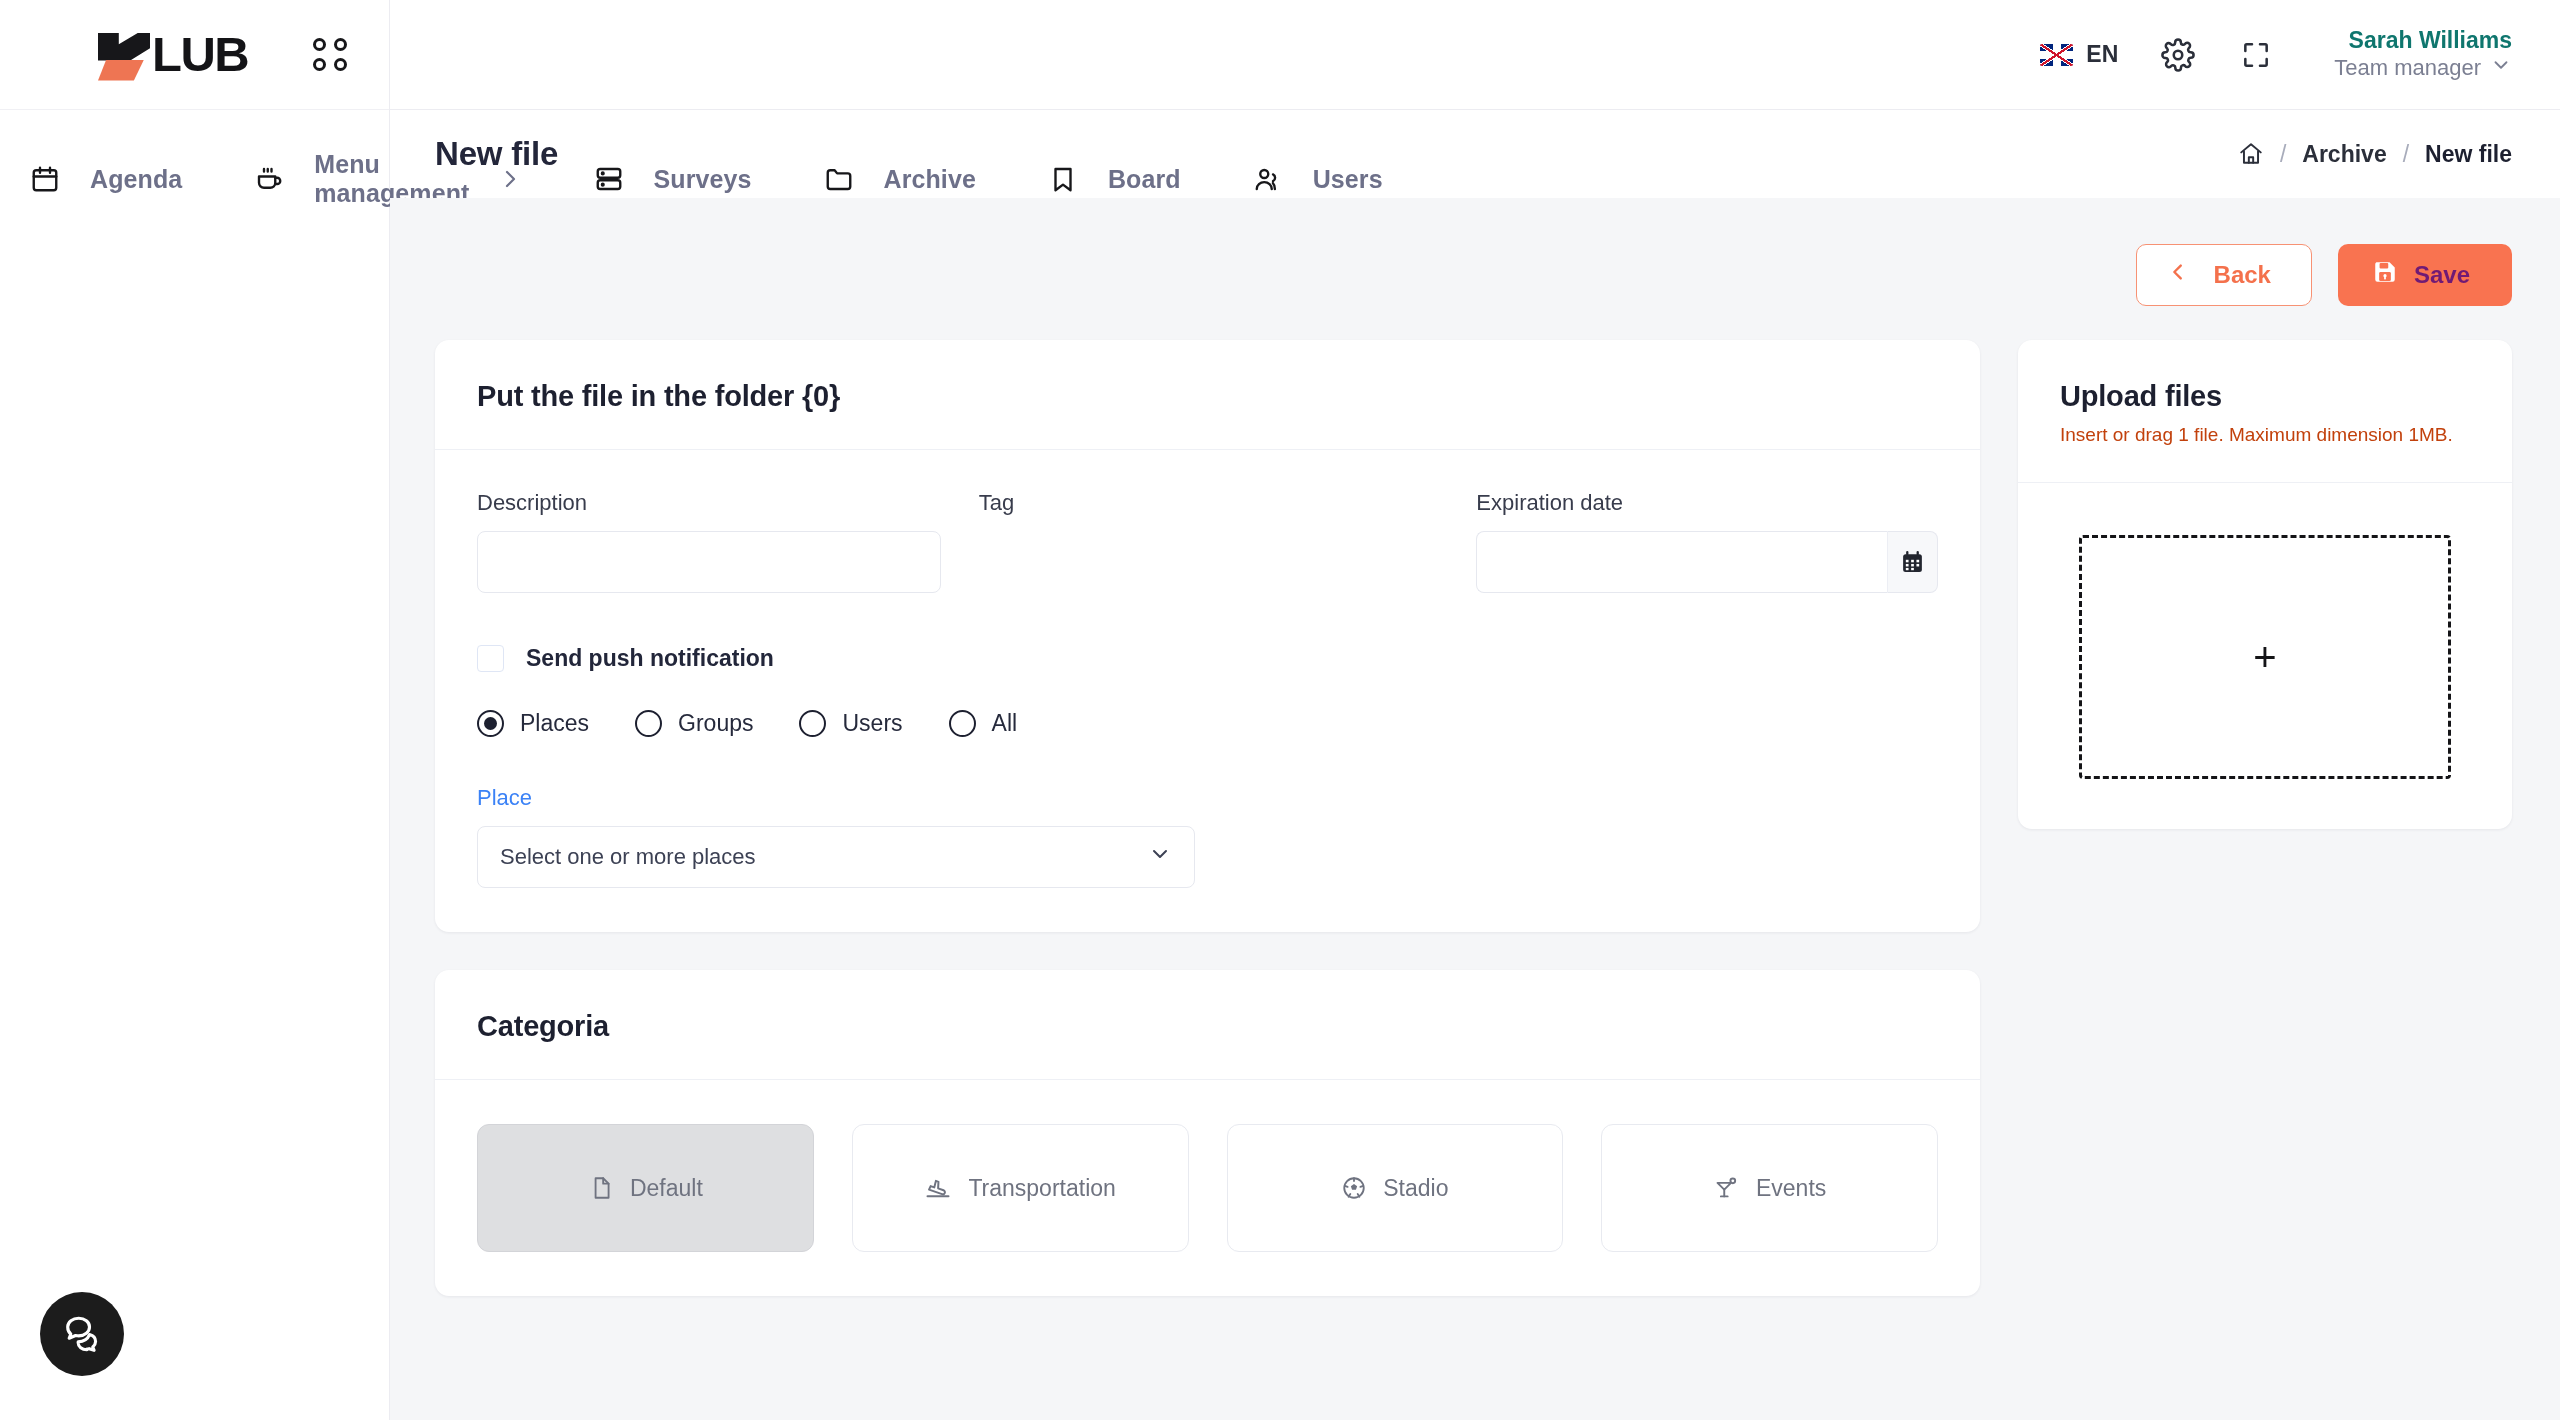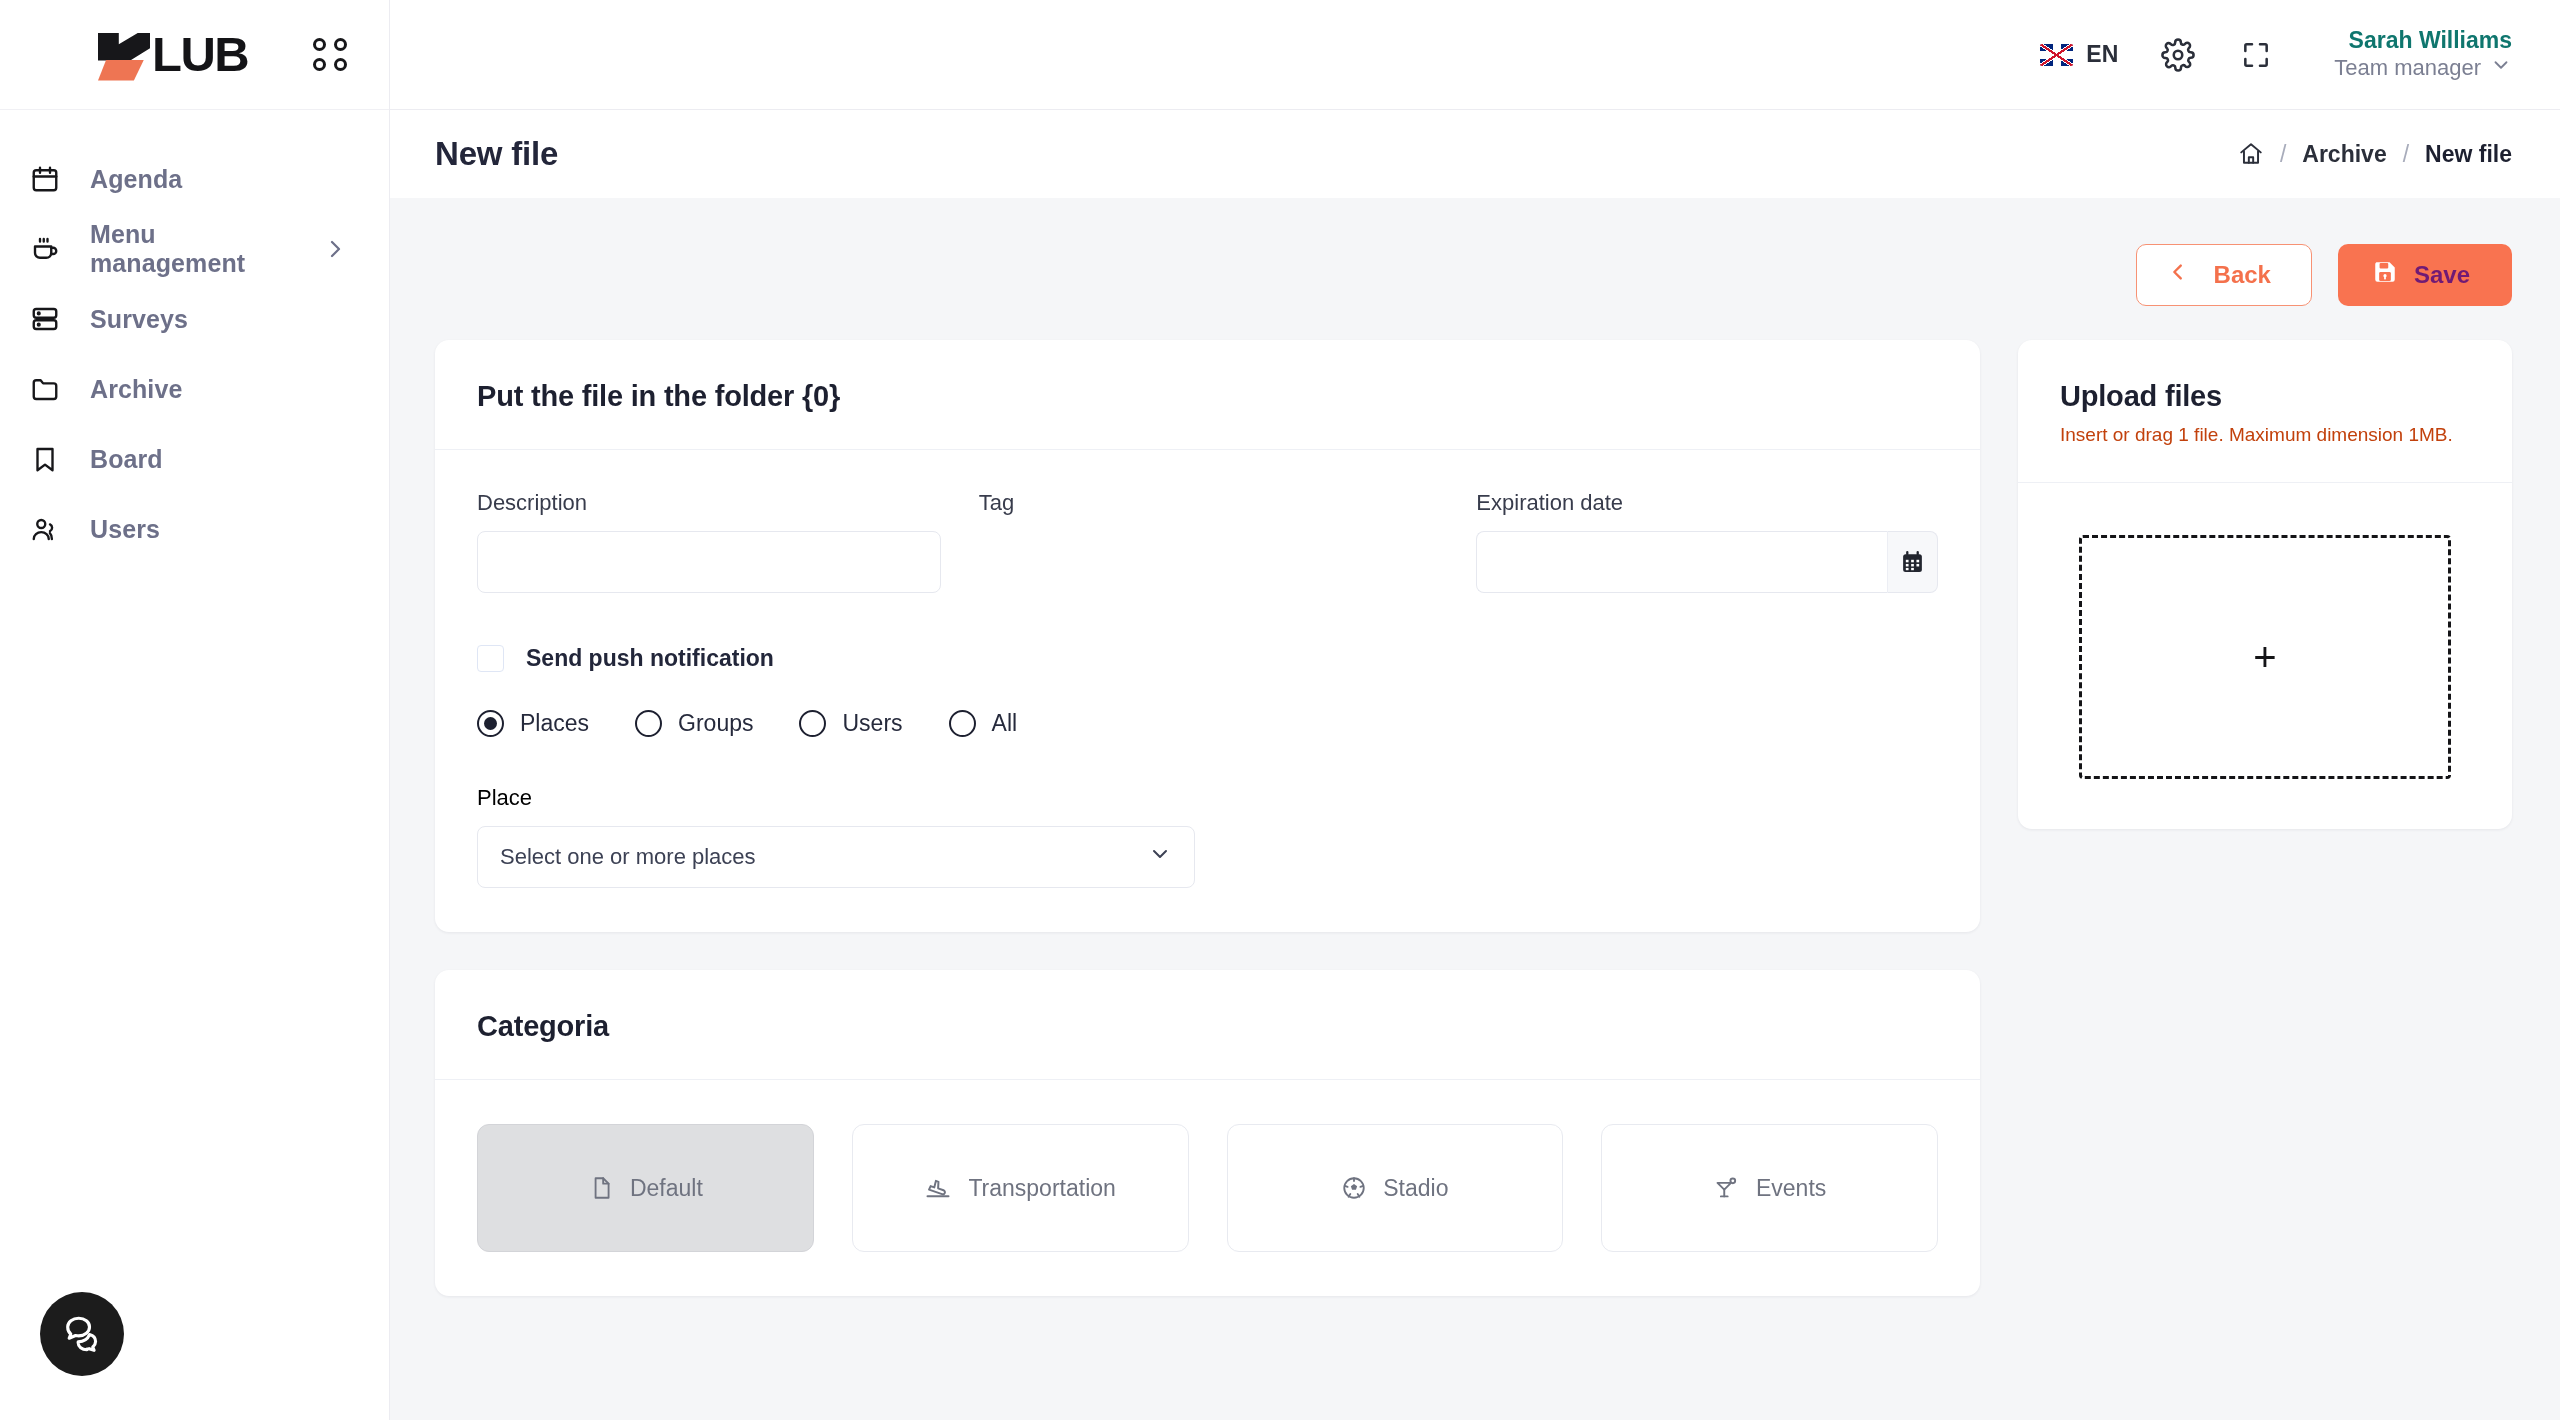--- a/index.html
+++ b/index.html
@@ -48,21 +48,21 @@
   }
   .grid-icon{
     margin-left:auto;width:34px;height:34px;
     display:grid;grid-template-columns:1fr 1fr;grid-template-rows:1fr 1fr;
     gap:7px;cursor:pointer;
   }
   .grid-icon i{
     display:block;width:13px;height:13px;border-radius:50%;
     border:3.5px solid #17171a;
   }
-  .nav{padding:34px 0 0 0;display:flex;flex-direction:column;}
+  .nav{padding:34px 0 0 0;display:flex;flex-direction:row;}
   .nav-item{
     display:flex;align-items:center;gap:28px;
     height:70px;padding:0 42px 0 28px;
     cursor:pointer;position:relative;
   }
   .nav-item .ico{width:34px;height:34px;flex:0 0 34px;display:flex;align-items:center;justify-content:center;color:#17171a;}
   .nav-item .lbl{
     font-size:25px;font-weight:700;color:#6d7089;letter-spacing:.1px;
   }
   .nav-item .chev{margin-left:auto;color:#6d7089;display:flex;}
@@ -186,21 +186,21 @@
   .radios{display:flex;align-items:center;gap:0;margin-top:38px;}
   .radio{display:flex;align-items:center;gap:16px;cursor:pointer;margin-right:46px;}
   .rdot{
     width:27px;height:27px;border-radius:50%;border:2px solid #1d2030;flex:0 0 27px;
     display:flex;align-items:center;justify-content:center;background:#fff;
   }
   .rdot.on::after{content:"";width:13px;height:13px;border-radius:50%;background:#1d2030;}
   .radio span{font-size:23px;color:#262a3c;}
 
   .place-field{margin-top:48px;width:718px;}
-  .place-label{font-size:22px;color:#000000;margin-bottom:15px;}
+  .place-label{font-size:22px;color:#3b82f6;margin-bottom:15px;}
 
   
   .cat-grid{display:flex;gap:38px;padding-top:4px;}
   .cat-card{
     width:340px;height:128px;border-radius:12px;border:1.5px solid #e8eaf0;
     background:#fff;display:flex;align-items:center;justify-content:center;
     gap:16px;cursor:pointer;
   }
   .cat-card.active{background:#dedfe1;border-color:#d3d4d8;}
   .cat-card .cat-ico{display:flex;align-items:center;color:#6f7380;}

